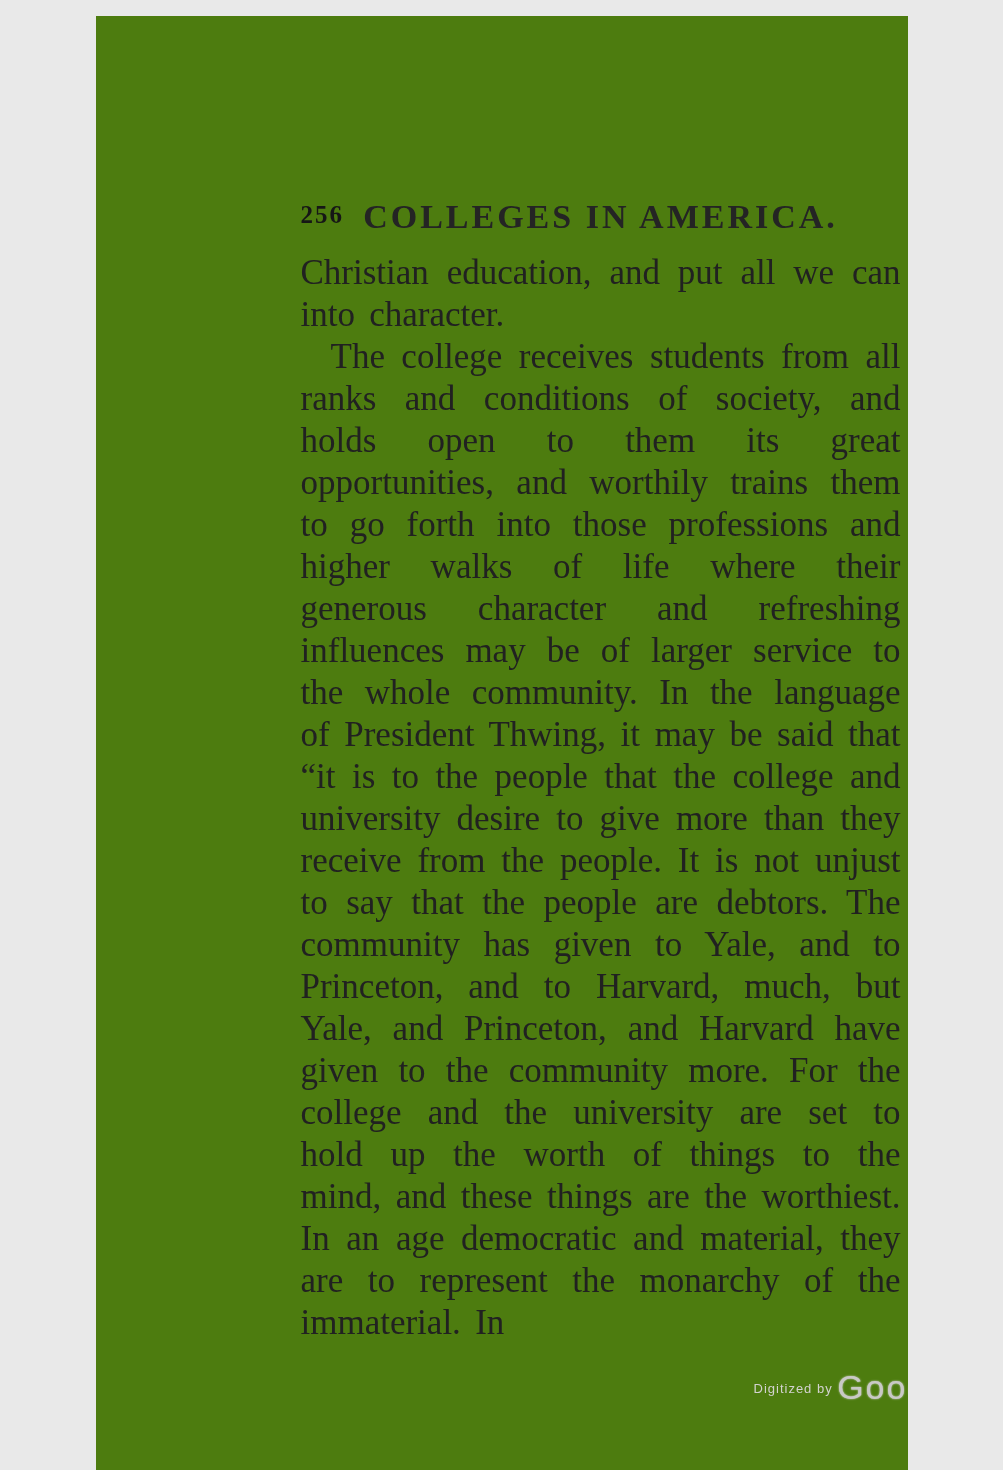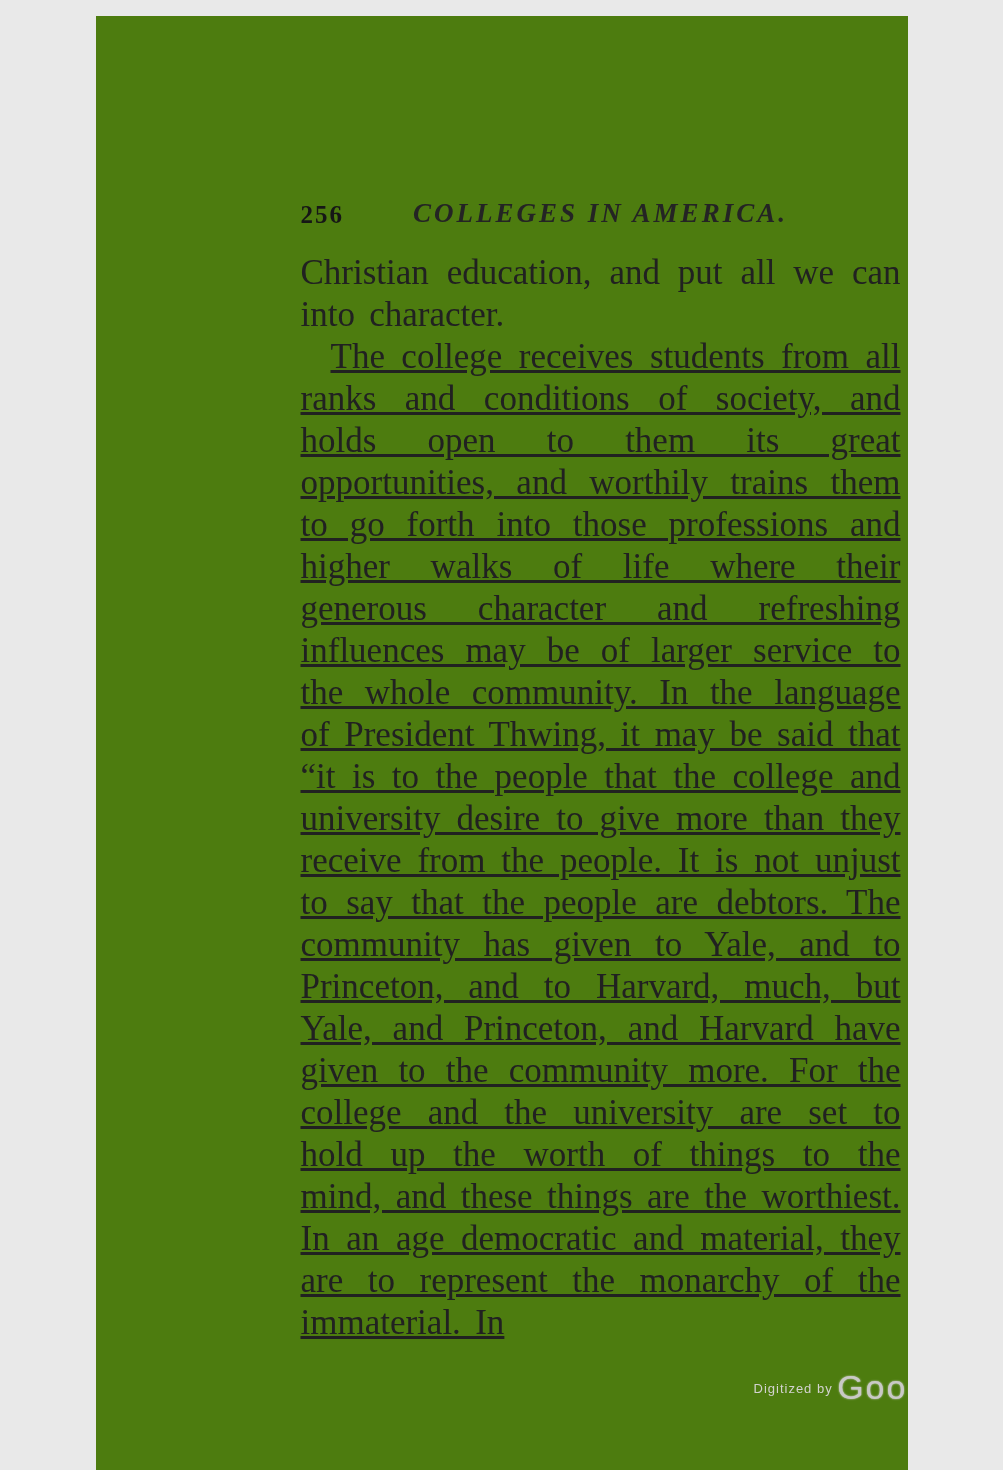--- a/index.html
+++ b/index.html
@@ -29,44 +29,42 @@
     left: 0;
     top: 3px;
     font-size: 25px;
     font-weight: bold;
     letter-spacing: 2px;
     color: #161616;
   }
   .running-title {
     display: block;
     text-align: center;
-    font-style: italic;
     font-weight: bold;
-    font-size: 27px;
+    font-size: 34px;
     letter-spacing: 3px;
     color: #242424;
     white-space: nowrap;
   }
   .text-block {
     position: absolute;
     top: 236px;
     left: 205px;
     width: 600px;
   }
   .para {
     margin: 0;
     font-size: 35px;
     line-height: 42px;
     text-align: justify;
     word-spacing: 0.16em;
     color: #212121;
   }
   .para.indent {
     text-indent: 30px;
-    text-decoration: underline;
   }
   .scan-artifact {
     position: absolute;
     left: 833px;
     top: 1054px;
     width: 9px;
     height: 2px;
     background: #bcbcba;
   }
   .watermark {

